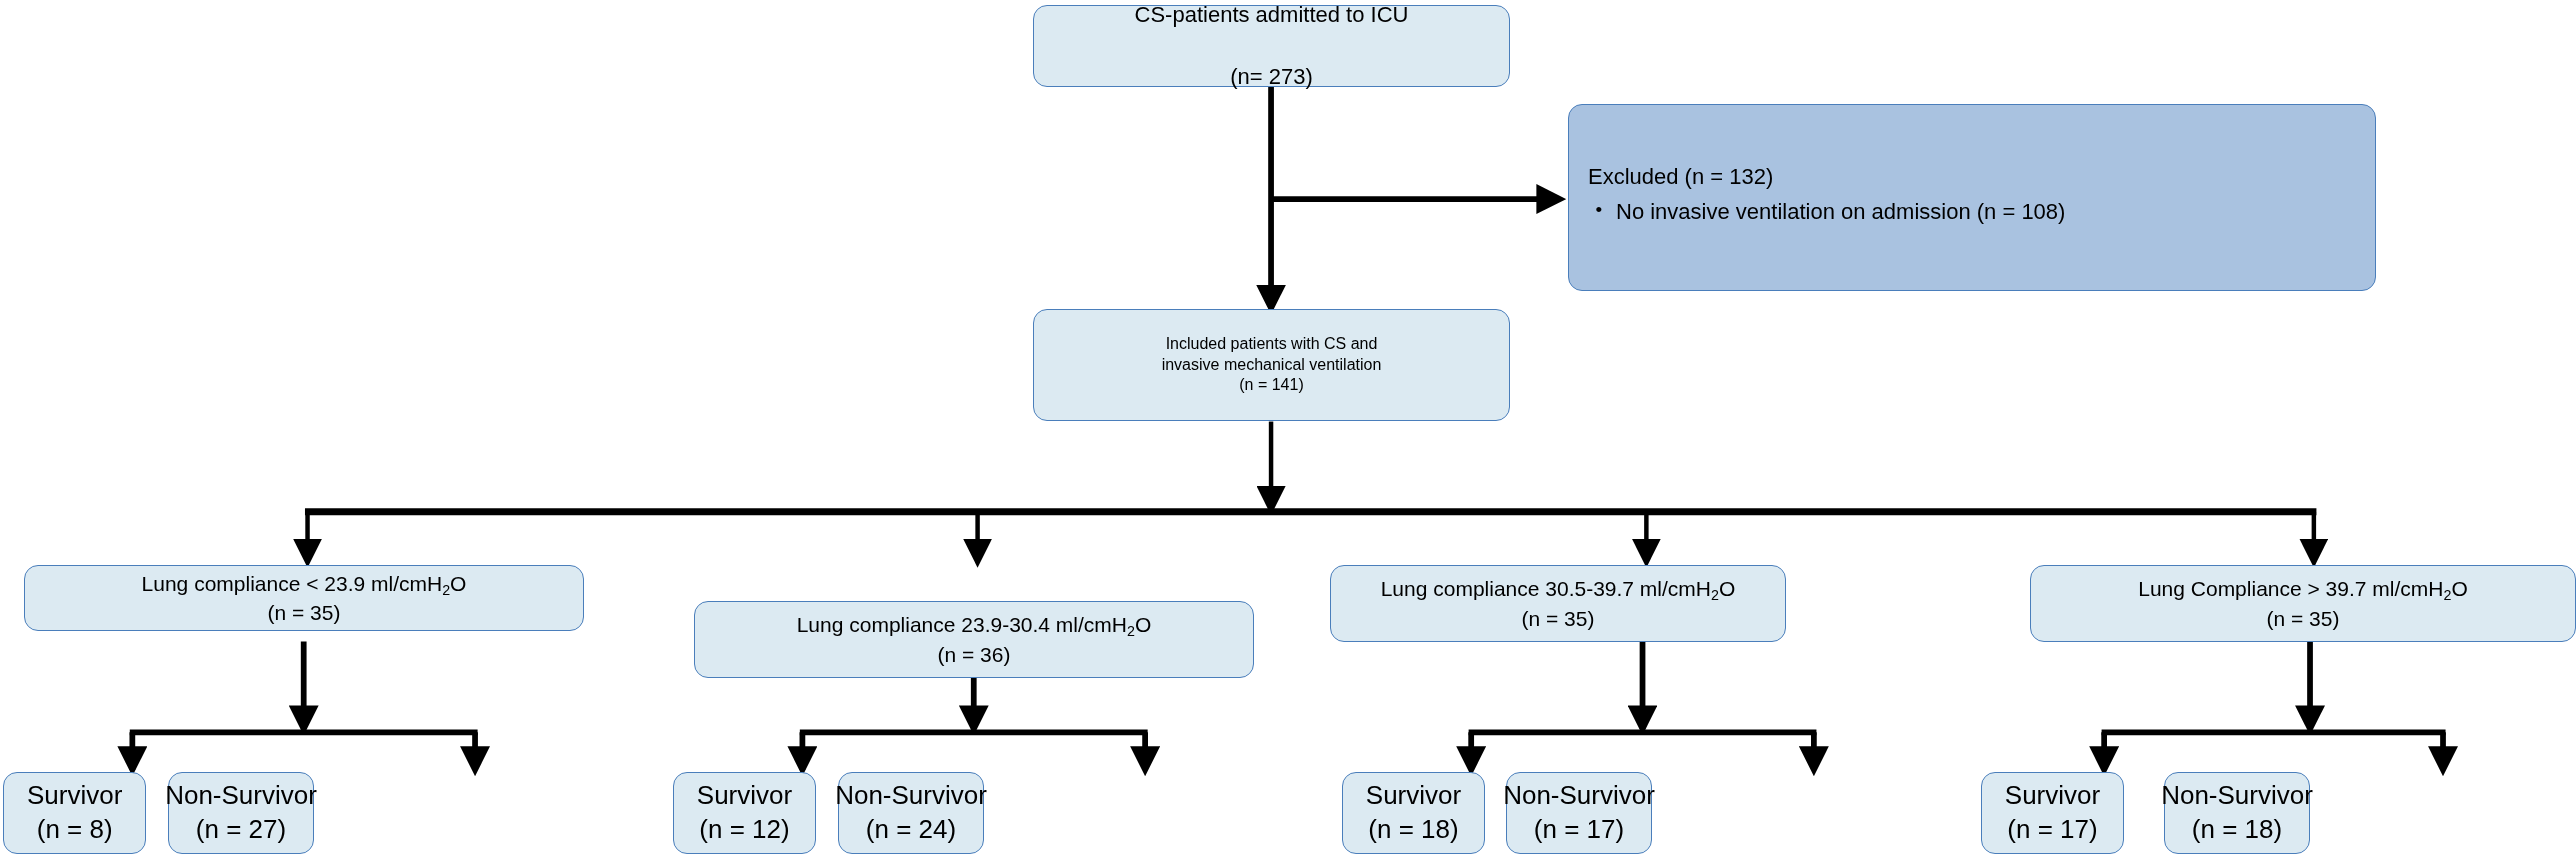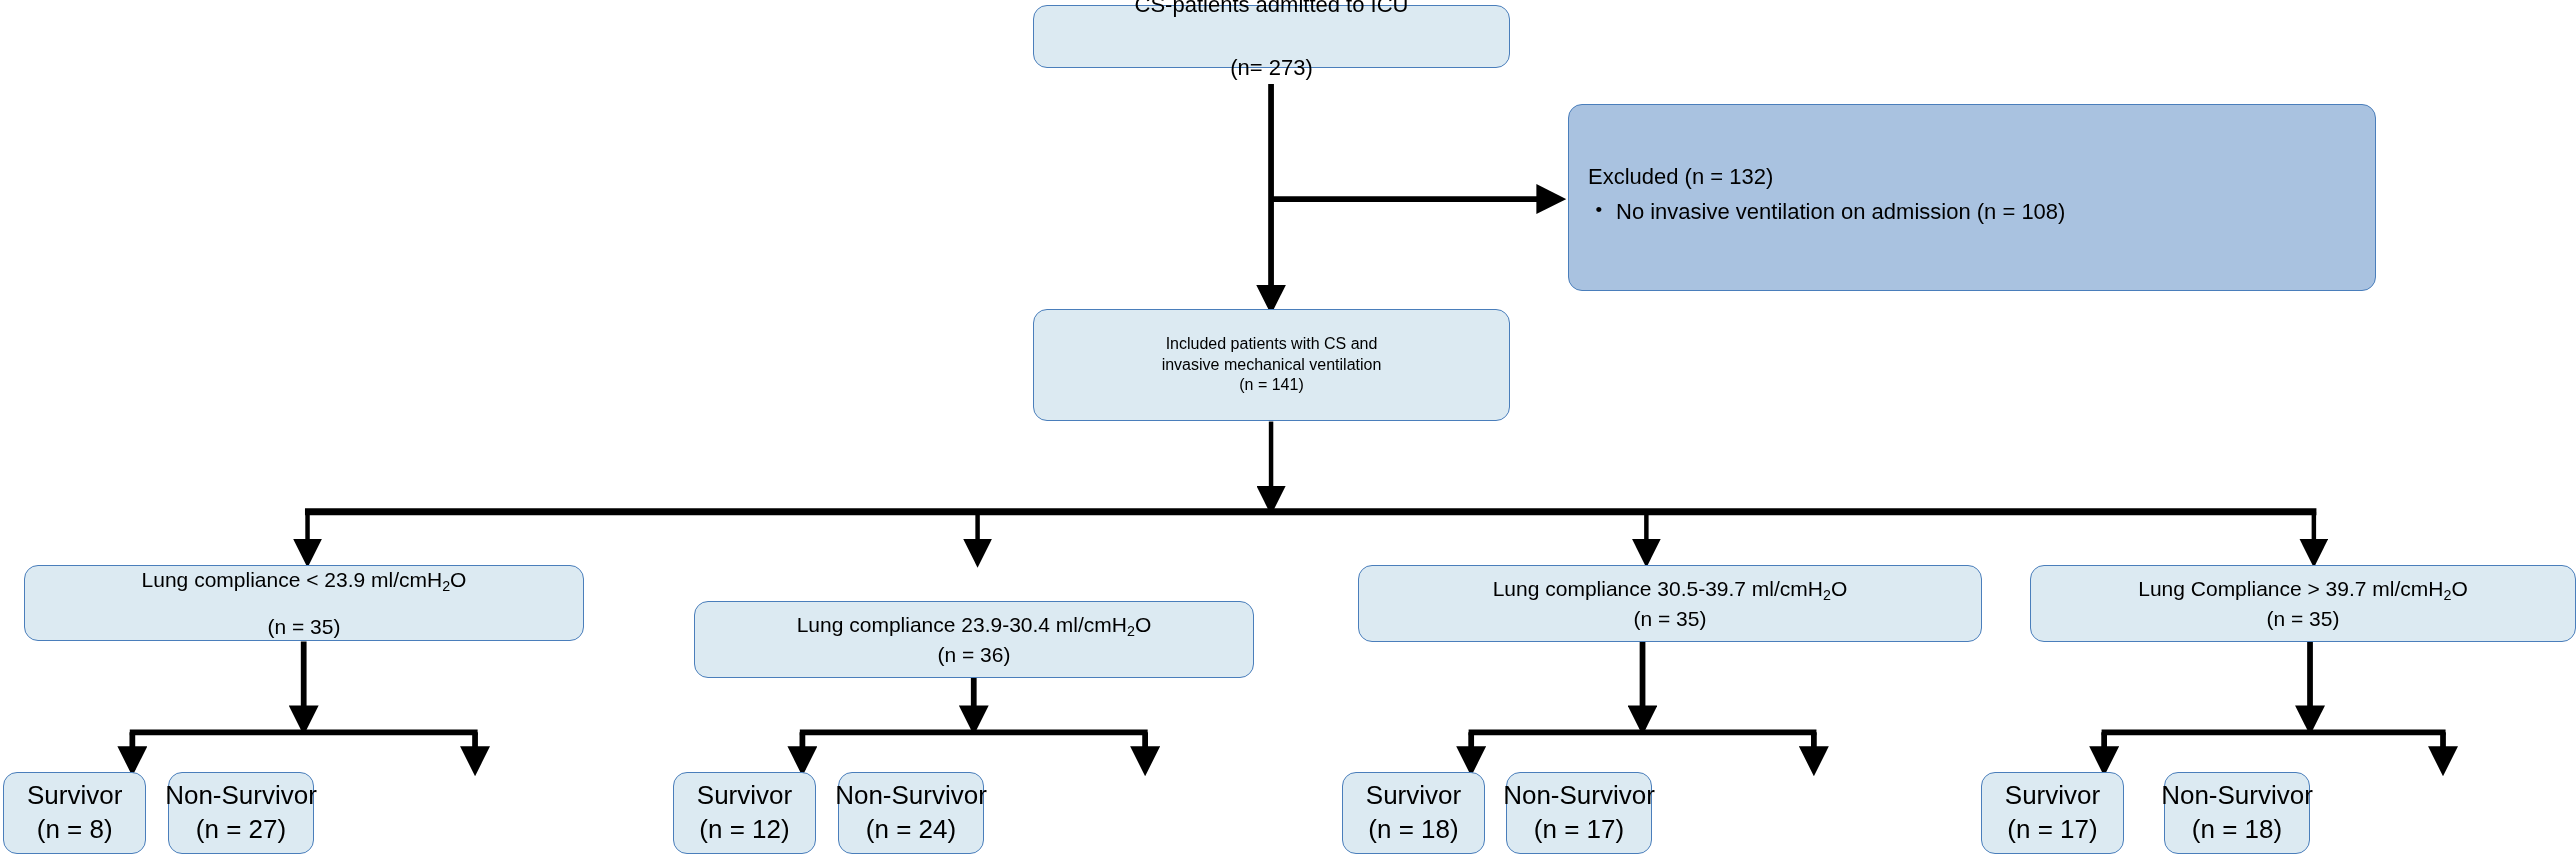--- a/index.html
+++ b/index.html
@@ -112,39 +112,39 @@
     <path d="M 2297 1145 L 2841 1145" stroke="#000000" stroke-width="9" fill="none"></path>
     <path d="M 2301 1145 L 2301 1204" stroke="#000000" stroke-width="9" fill="none" marker-end="url(#arrowbig)"></path>
     <path d="M 2837 1145 L 2837 1204" stroke="#000000" stroke-width="9" fill="none" marker-end="url(#arrowbig)"></path>
 
     <path d="M 3613 1003 L 3613 1140" stroke="#000000" stroke-width="9" fill="none" marker-end="url(#arrowbig)"></path>
     <path d="M 3287 1145 L 3825 1145" stroke="#000000" stroke-width="9" fill="none"></path>
     <path d="M 3291 1145 L 3291 1204" stroke="#000000" stroke-width="9" fill="none" marker-end="url(#arrowbig)"></path>
     <path d="M 3821 1145 L 3821 1204" stroke="#000000" stroke-width="9" fill="none" marker-end="url(#arrowbig)"></path>
   </svg>
 
-  <div class="node t-root" style="left:1033px; top:5.1px; width:477px; height:63px;gap:34px;">
+  <div class="node t-root" style="left:1033px; top:5.1px; width:477px; height:82px;gap:34px;">
     <span class="line">CS-patients admitted to ICU</span>
     <span class="line">(n= 273)</span>
   </div>
 
   <div class="node excluded" style="left:1568px; top:104px; width:808px; height:187px;">
     <div class="head">Excluded (n = 132)</div>
     <ul>
       <li>No invasive ventilation on admission (n = 108)</li>
     </ul>
   </div>
 
   <div class="node t-incl" style="left:1033px; top:309px; width:477px; height:112px;">
     <span class="line">Included patients with CS and</span>
     <span class="line">invasive mechanical ventilation</span>
     <span class="line">(n = 141)</span>
   </div>
 
-  <div class="node t-group" style="left:24px; top:565px; width:560px; height:76px;justify-content:space-between;">
+  <div class="node t-group" style="left:24px; top:565px; width:560px; height:66px;">
     <span class="line"><span>Lung compliance &lt; 23.9 ml/cmH</span><sub>2</sub><span>O</span></span>
     <span class="line">(n = 35)</span>
   </div>
   <div class="node t-leaf" style="left:3.2px; top:772px; width:143px; height:82px;">
     <span class="line">Survivor</span>
     <span class="line">(n = 8)</span>
   </div>
   <div class="node t-leaf" style="left:168px; top:772px; width:146px; height:82px;">
     <span class="line">Non-Survivor</span>
     <span class="line">(n = 27)</span>
@@ -156,21 +156,21 @@
   </div>
   <div class="node t-leaf" style="left:673px; top:772px; width:143px; height:82px;">
     <span class="line">Survivor</span>
     <span class="line">(n = 12)</span>
   </div>
   <div class="node t-leaf" style="left:838px; top:772px; width:146px; height:82px;">
     <span class="line">Non-Survivor</span>
     <span class="line">(n = 24)</span>
   </div>
 
-  <div class="node t-group" style="left:1358px; top:565px; width:624px; height:77px;">
+  <div class="node t-group" style="left:1330px; top:565px; width:456px; height:77px;">
     <span class="line"><span>Lung compliance 30.5-39.7 ml/cmH</span><sub>2</sub><span>O</span></span>
     <span class="line">(n = 35)</span>
   </div>
   <div class="node t-leaf" style="left:1342px; top:772px; width:143px; height:82px;">
     <span class="line">Survivor</span>
     <span class="line">(n = 18)</span>
   </div>
   <div class="node t-leaf" style="left:1506px; top:772px; width:146px; height:82px;">
     <span class="line">Non-Survivor</span>
     <span class="line">(n = 17)</span>

